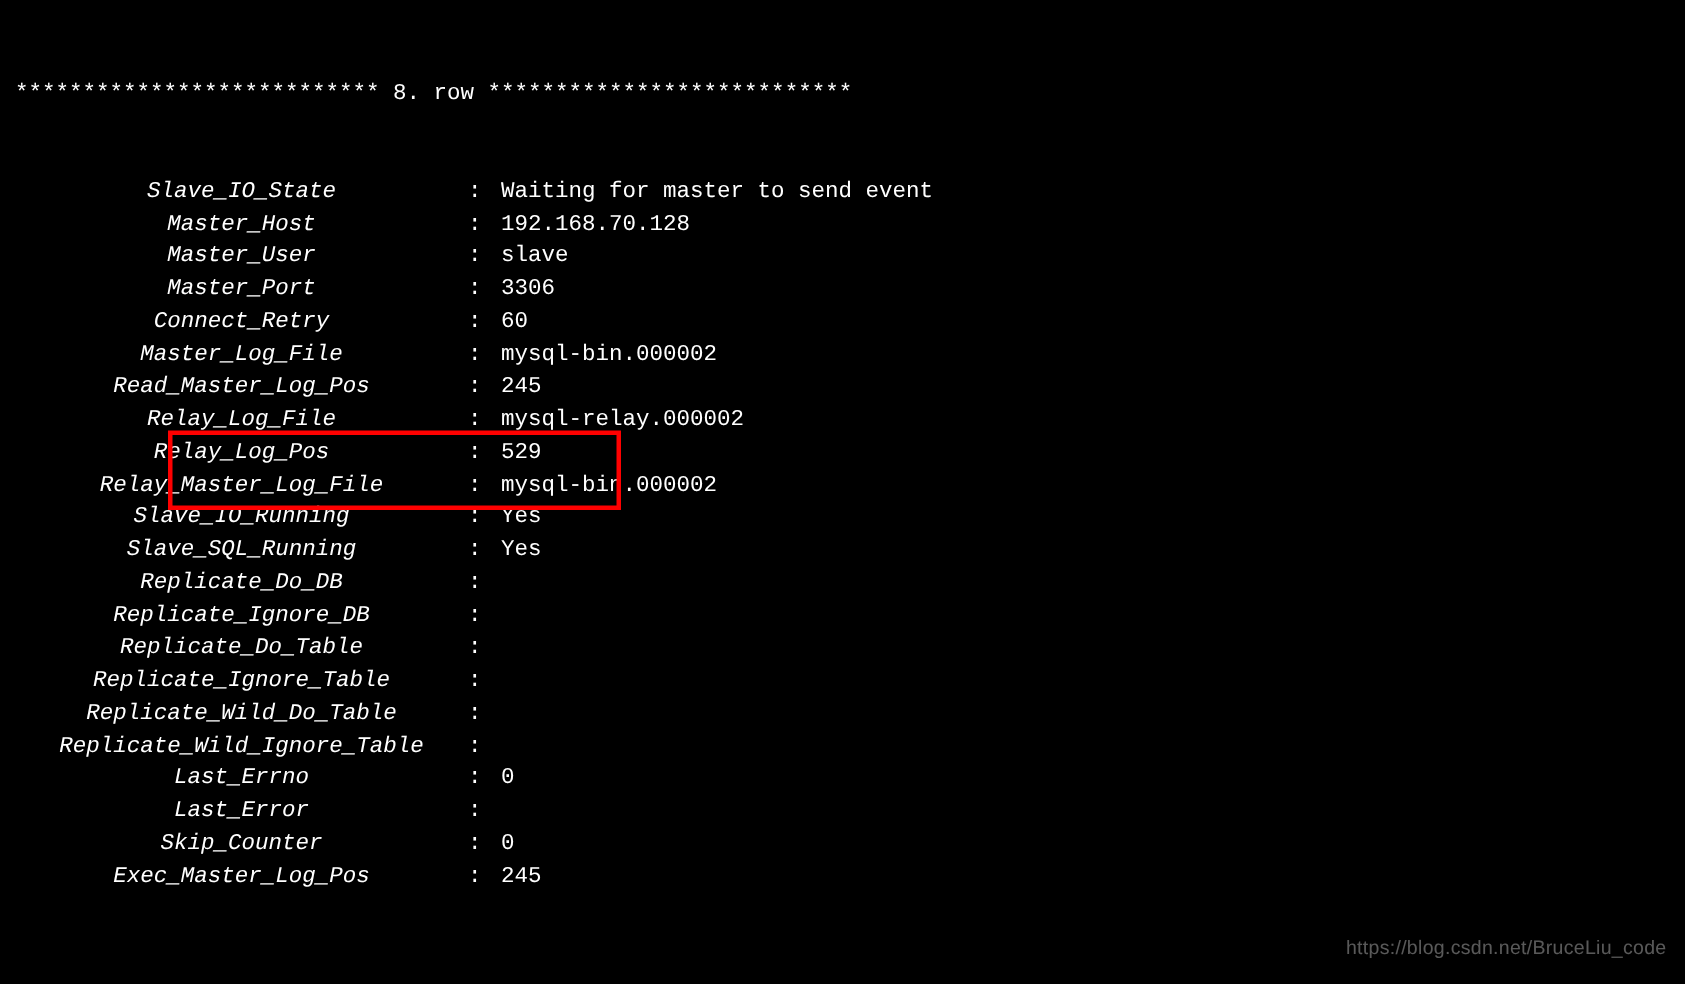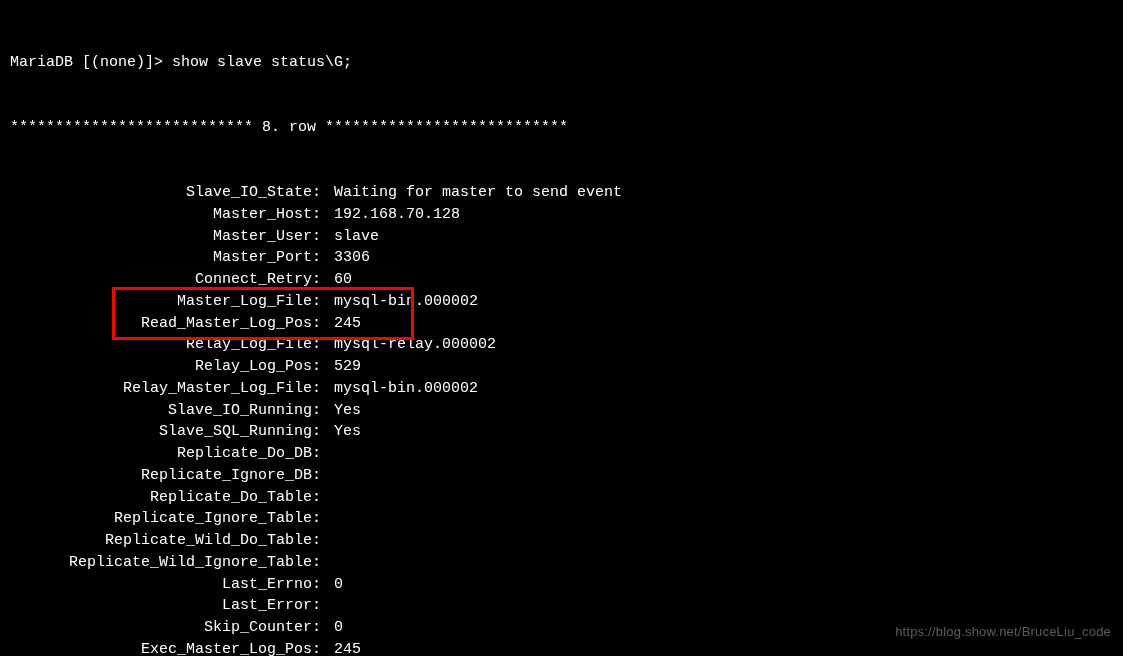--- a/index.html
+++ b/index.html
@@ -26,22 +26,23 @@
       display: block;
     }
     .row-header {
       display: block;
     }
     .status-line {
       display: flex;
     }
     .label {
       width: 302px;
-      text-align: right;
+      text-align: center;
       padding-right: 0;
+      font-style: italic;
     }
     .colon {
       padding: 0 4px 0 0;
     }
     .value {
       text-align: center;
     }
     .highlight-box {
       position: absolute;
       border: 3px solid #ff0000;
@@ -58,20 +59,19 @@
       color: rgba(255,255,255,0.35);
       font-size: 13px;
       font-family: Arial, sans-serif;
       letter-spacing: 0.2px;
     }
   </style>
 </head>
 <body>
 
 <div class="terminal">
-  <span class="prompt-line">MariaDB [(none)]&gt; show slave status\G;</span>
   <span class="row-header">*************************** 8. row ***************************</span>
   <div id="status-container"><div class="status-line"><span class="label">Slave_IO_State</span><span class="colon">: </span><span class="value">Waiting for master to send event</span></div><div class="status-line"><span class="label">Master_Host</span><span class="colon">: </span><span class="value">192.168.70.128</span></div><div class="status-line"><span class="label">Master_User</span><span class="colon">: </span><span class="value">slave</span></div><div class="status-line"><span class="label">Master_Port</span><span class="colon">: </span><span class="value">3306</span></div><div class="status-line"><span class="label">Connect_Retry</span><span class="colon">: </span><span class="value">60</span></div><div class="status-line"><span class="label">Master_Log_File</span><span class="colon">: </span><span class="value">mysql-bin.000002</span></div><div class="status-line"><span class="label">Read_Master_Log_Pos</span><span class="colon">: </span><span class="value">245</span></div><div class="status-line"><span class="label">Relay_Log_File</span><span class="colon">: </span><span class="value">mysql-relay.000002</span></div><div class="status-line"><span class="label">Relay_Log_Pos</span><span class="colon">: </span><span class="value">529</span></div><div class="status-line"><span class="label">Relay_Master_Log_File</span><span class="colon">: </span><span class="value">mysql-bin.000002</span></div><div class="status-line"><span class="label">Slave_IO_Running</span><span class="colon">: </span><span class="value">Yes</span></div><div class="status-line"><span class="label">Slave_SQL_Running</span><span class="colon">: </span><span class="value">Yes</span></div><div class="status-line"><span class="label">Replicate_Do_DB</span><span class="colon">: </span><span class="value"></span></div><div class="status-line"><span class="label">Replicate_Ignore_DB</span><span class="colon">: </span><span class="value"></span></div><div class="status-line"><span class="label">Replicate_Do_Table</span><span class="colon">: </span><span class="value"></span></div><div class="status-line"><span class="label">Replicate_Ignore_Table</span><span class="colon">: </span><span class="value"></span></div><div class="status-line"><span class="label">Replicate_Wild_Do_Table</span><span class="colon">: </span><span class="value"></span></div><div class="status-line"><span class="label">Replicate_Wild_Ignore_Table</span><span class="colon">: </span><span class="value"></span></div><div class="status-line"><span class="label">Last_Errno</span><span class="colon">: </span><span class="value">0</span></div><div class="status-line"><span class="label">Last_Error</span><span class="colon">: </span><span class="value"></span></div><div class="status-line"><span class="label">Skip_Counter</span><span class="colon">: </span><span class="value">0</span></div><div class="status-line"><span class="label">Exec_Master_Log_Pos</span><span class="colon">: </span><span class="value">245</span></div></div>
 </div>
 
 <div class="highlight-box"></div>
 
-<div class="watermark">https://blog.show.net/BruceLiu_code</div>
+<div class="watermark">https://blog.csdn.net/BruceLiu_code</div>
 
 </body></html>

